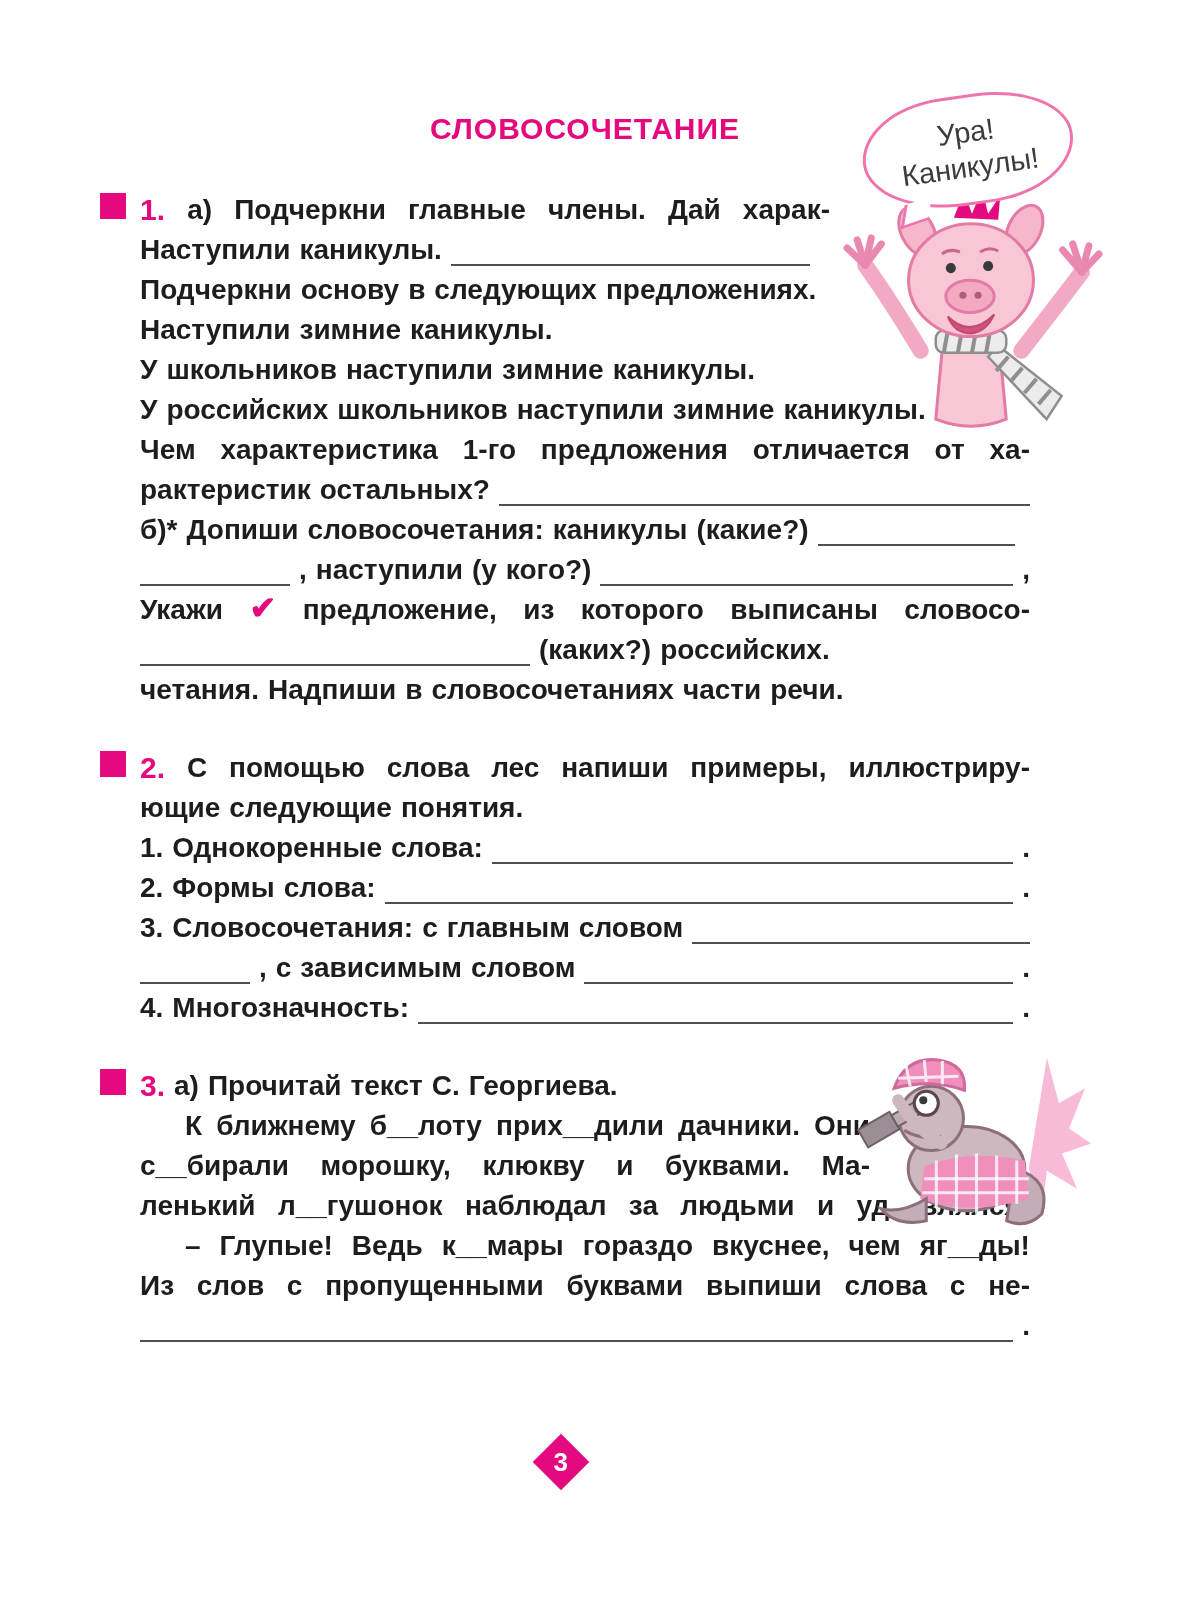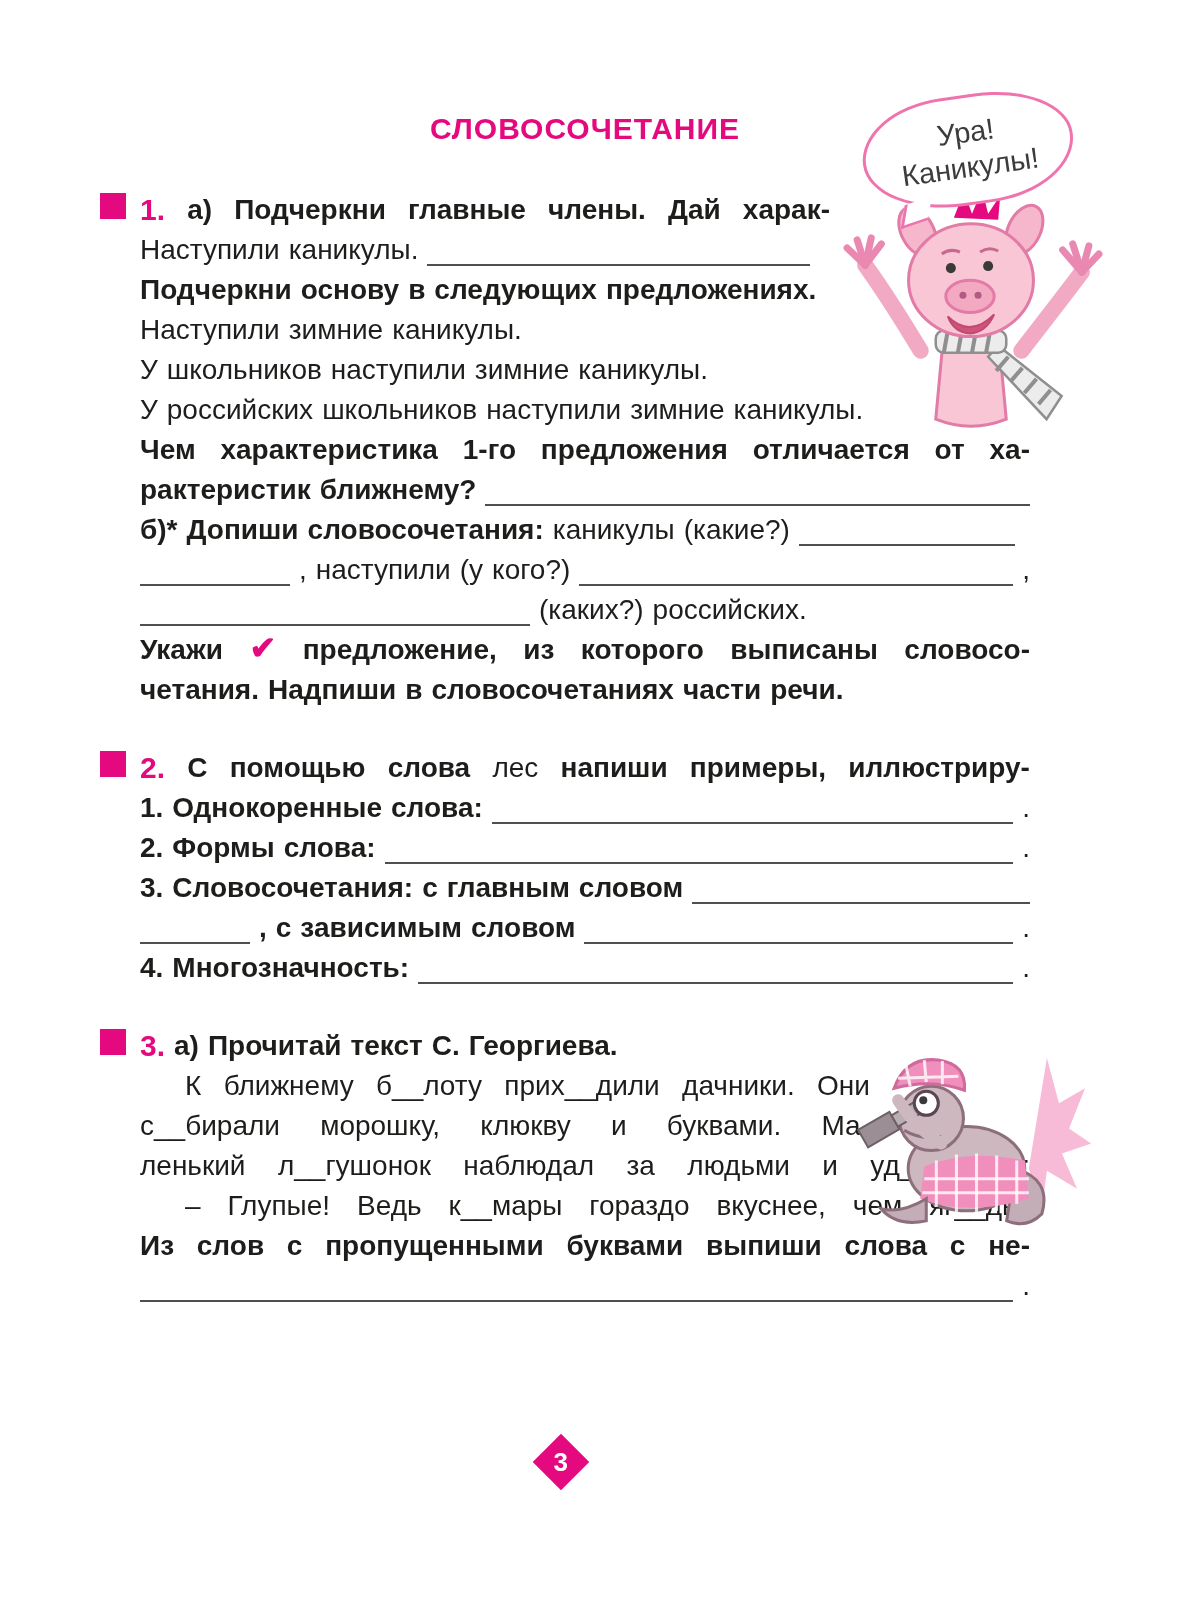--- a/index.html
+++ b/index.html
@@ -20,21 +20,21 @@
     position:absolute; left:-40px; top:7px; width:26px; height:26px;
     background:var(--accent,#e5097f);
   }
   .line {
     display:flex; column-gap:9px; align-items:flex-end;
     height:40px; width:890px; white-space:nowrap; font-size:28px;
   }
   .line.just { justify-content:space-between; }
   .w { display:inline-block; line-height:1.1; }
   .s-b { font-weight:700; }
-  .s-r { font-weight:400; }
+  .s-r { font-weight:700; }
   .s-m { font-weight:700; font-size:30px; color:var(--accent,#e5097f); }
   .s-chk { font-weight:700; font-size:32px; color:var(--accent,#e5097f); }
   .blank {
     border-bottom:2px solid var(--blank,#4f4f4f);
     height:30px; flex:0 0 auto; display:inline-block;
   }
   .blank.fill { flex:1 1 40px; }
   
   .bubble {
     position:absolute; left:862px; top:95px; width:212px; height:110px;
@@ -182,53 +182,53 @@
         <span class="w s-b">Чем</span>
         <span class="w s-b">характеристика</span>
         <span class="w s-b">1-го</span>
         <span class="w s-b">предложения</span>
         <span class="w s-b">отличается</span>
         <span class="w s-b">от</span>
         <span class="w s-b">ха-</span>
       </div>
       <div class="line">
         <span class="w s-b">рактеристик</span>
-        <span class="w s-b">ближнему?</span>
+        <span class="w s-b">остальных?</span>
         <span class="blank fill"></span>
       </div>
       <div class="line" style="width: 875px;">
         <span class="w s-b">б)*</span>
         <span class="w s-b">Допиши</span>
         <span class="w s-b">словосочетания:</span>
         <span class="w s-r">каникулы</span>
         <span class="w s-r">(какие?)</span>
         <span class="blank fill"></span>
       </div>
       <div class="line">
         <span class="blank" style="width: 150px;"></span>
         <span class="w s-r">,</span>
         <span class="w s-r">наступили</span>
         <span class="w s-r">(у</span>
         <span class="w s-r">кого?)</span>
         <span class="blank fill"></span>
         <span class="w s-r">,</span>
-      </div>
-      <div class="line">
-        <span class="blank" style="width: 390px;"></span>
-        <span class="w s-r">(каких?)</span>
-        <span class="w s-r">российских.</span>
       </div>
       <div class="line just">
         <span class="w s-b">Укажи</span>
         <span class="w s-chk">✔</span>
         <span class="w s-b">предложение,</span>
         <span class="w s-b">из</span>
         <span class="w s-b">которого</span>
         <span class="w s-b">выписаны</span>
         <span class="w s-b">словосо-</span>
+      </div>
+      <div class="line">
+        <span class="blank" style="width: 390px;"></span>
+        <span class="w s-r">(каких?)</span>
+        <span class="w s-r">российских.</span>
       </div>
       <div class="line">
         <span class="w s-b">четания.</span>
         <span class="w s-b">Надпиши</span>
         <span class="w s-b">в</span>
         <span class="w s-b">словосочетаниях</span>
         <span class="w s-b">части</span>
         <span class="w s-b">речи.</span>
       </div>
     </section>
@@ -236,20 +236,25 @@
       <span class="bullet-square"></span>
       <div class="line just">
         <span class="w s-m">2.</span>
         <span class="w s-b">С</span>
         <span class="w s-b">помощью</span>
         <span class="w s-b">слова</span>
         <span class="w s-r">лес</span>
         <span class="w s-b">напиши</span>
         <span class="w s-b">примеры,</span>
         <span class="w s-b">иллюстриру-</span>
+      </div>
+      <div class="line">
+        <span class="w s-b">ющие</span>
+        <span class="w s-b">следующие</span>
+        <span class="w s-b">понятия.</span>
       </div>
       <div class="line">
         <span class="w s-b">1.</span>
         <span class="w s-b">Однокоренные</span>
         <span class="w s-b">слова:</span>
         <span class="blank fill"></span>
         <span class="w s-r">.</span>
       </div>
       <div class="line">
         <span class="w s-b">2.</span>

